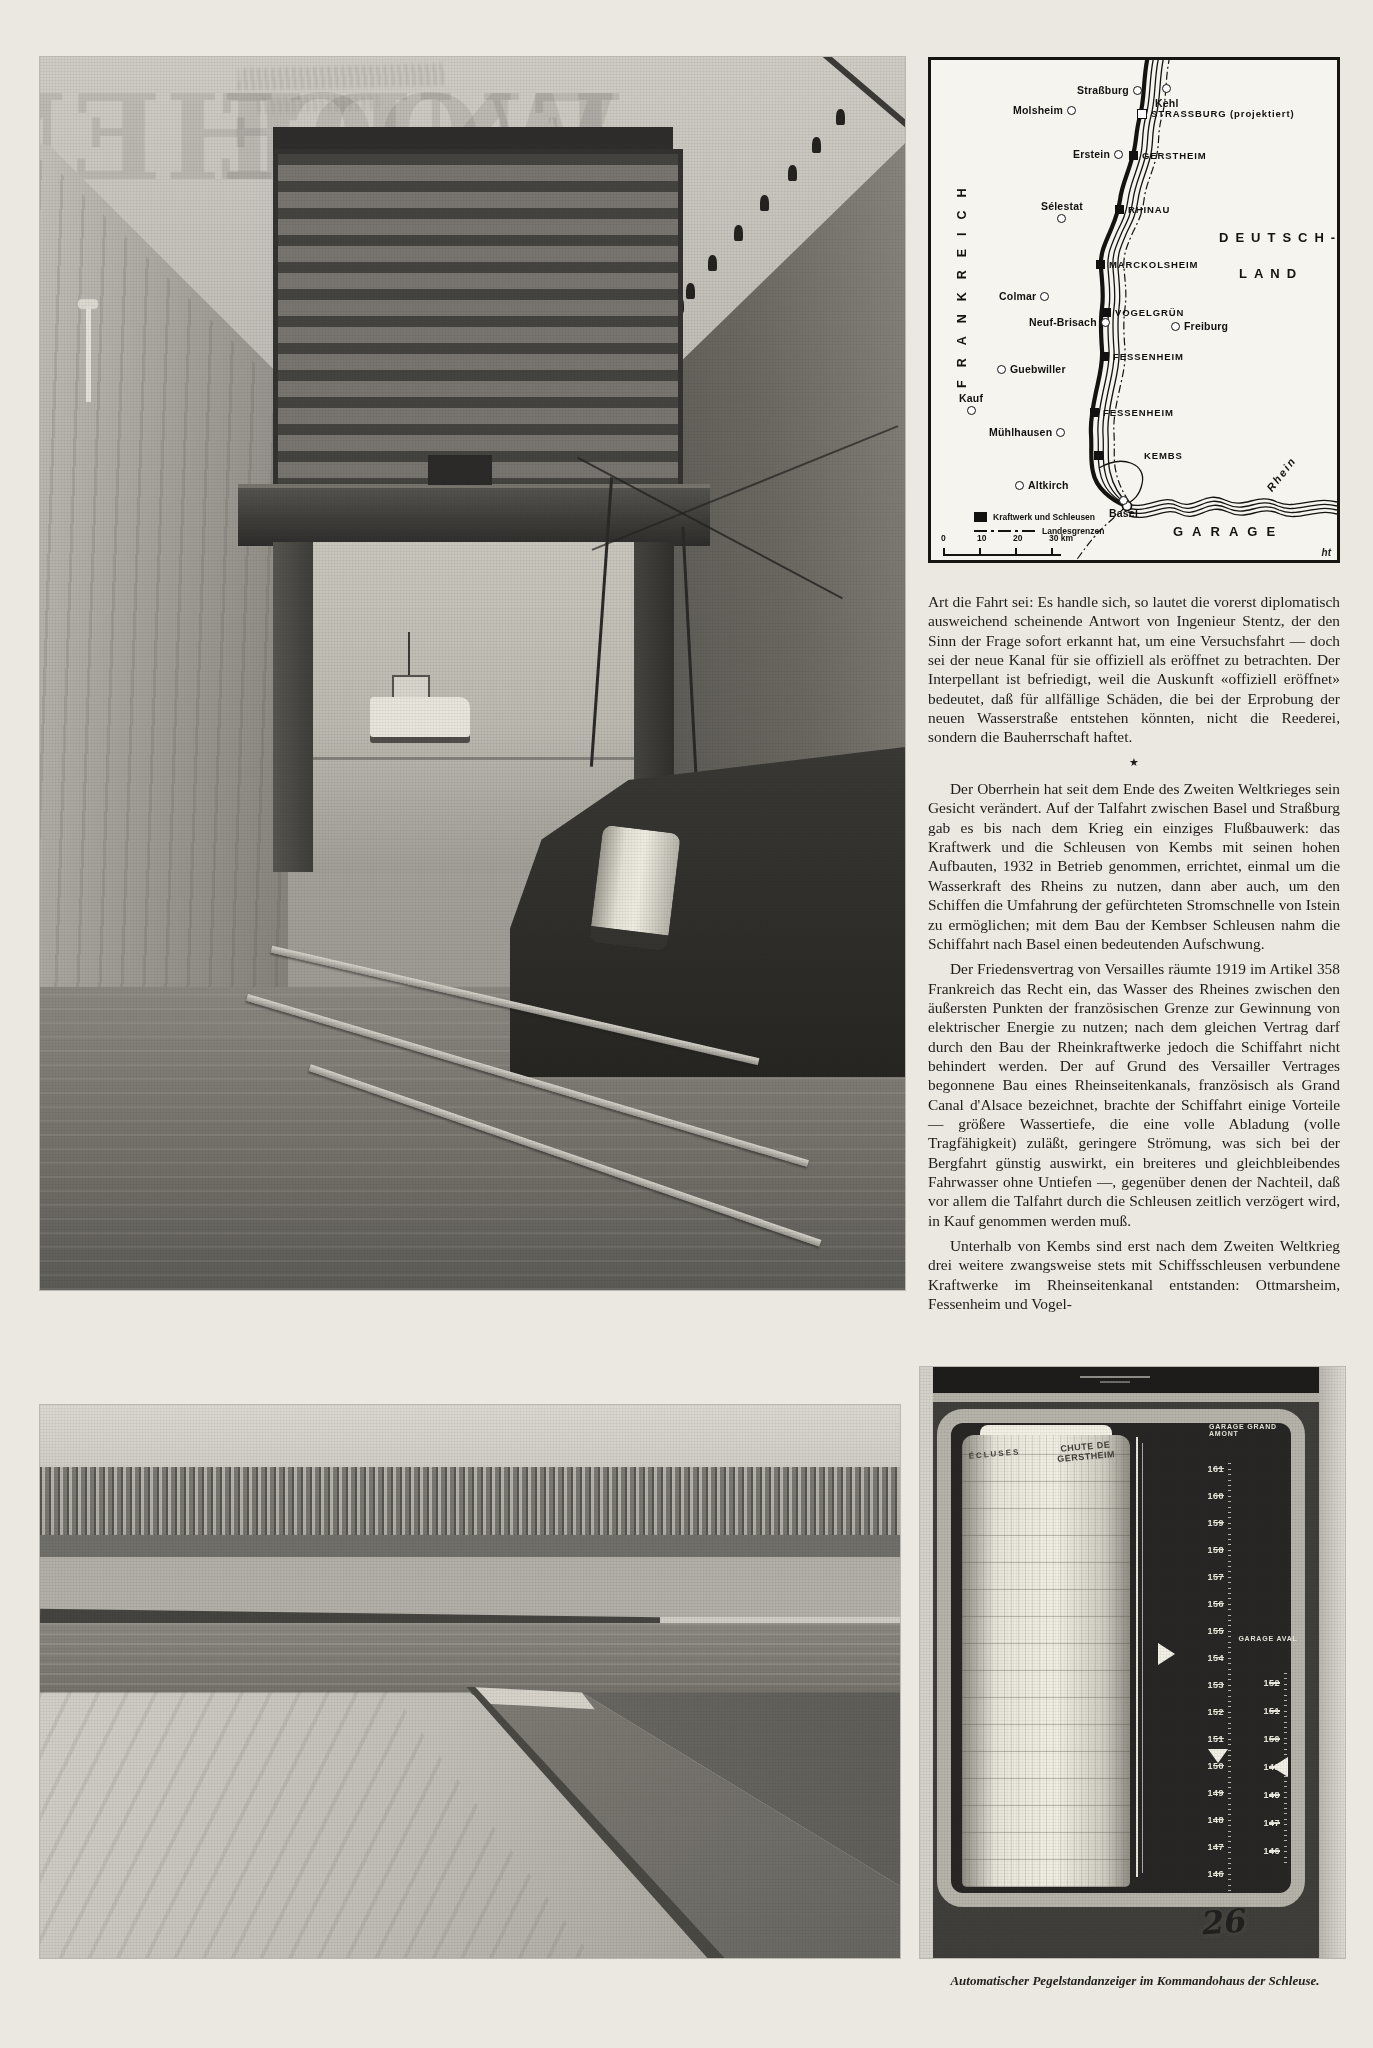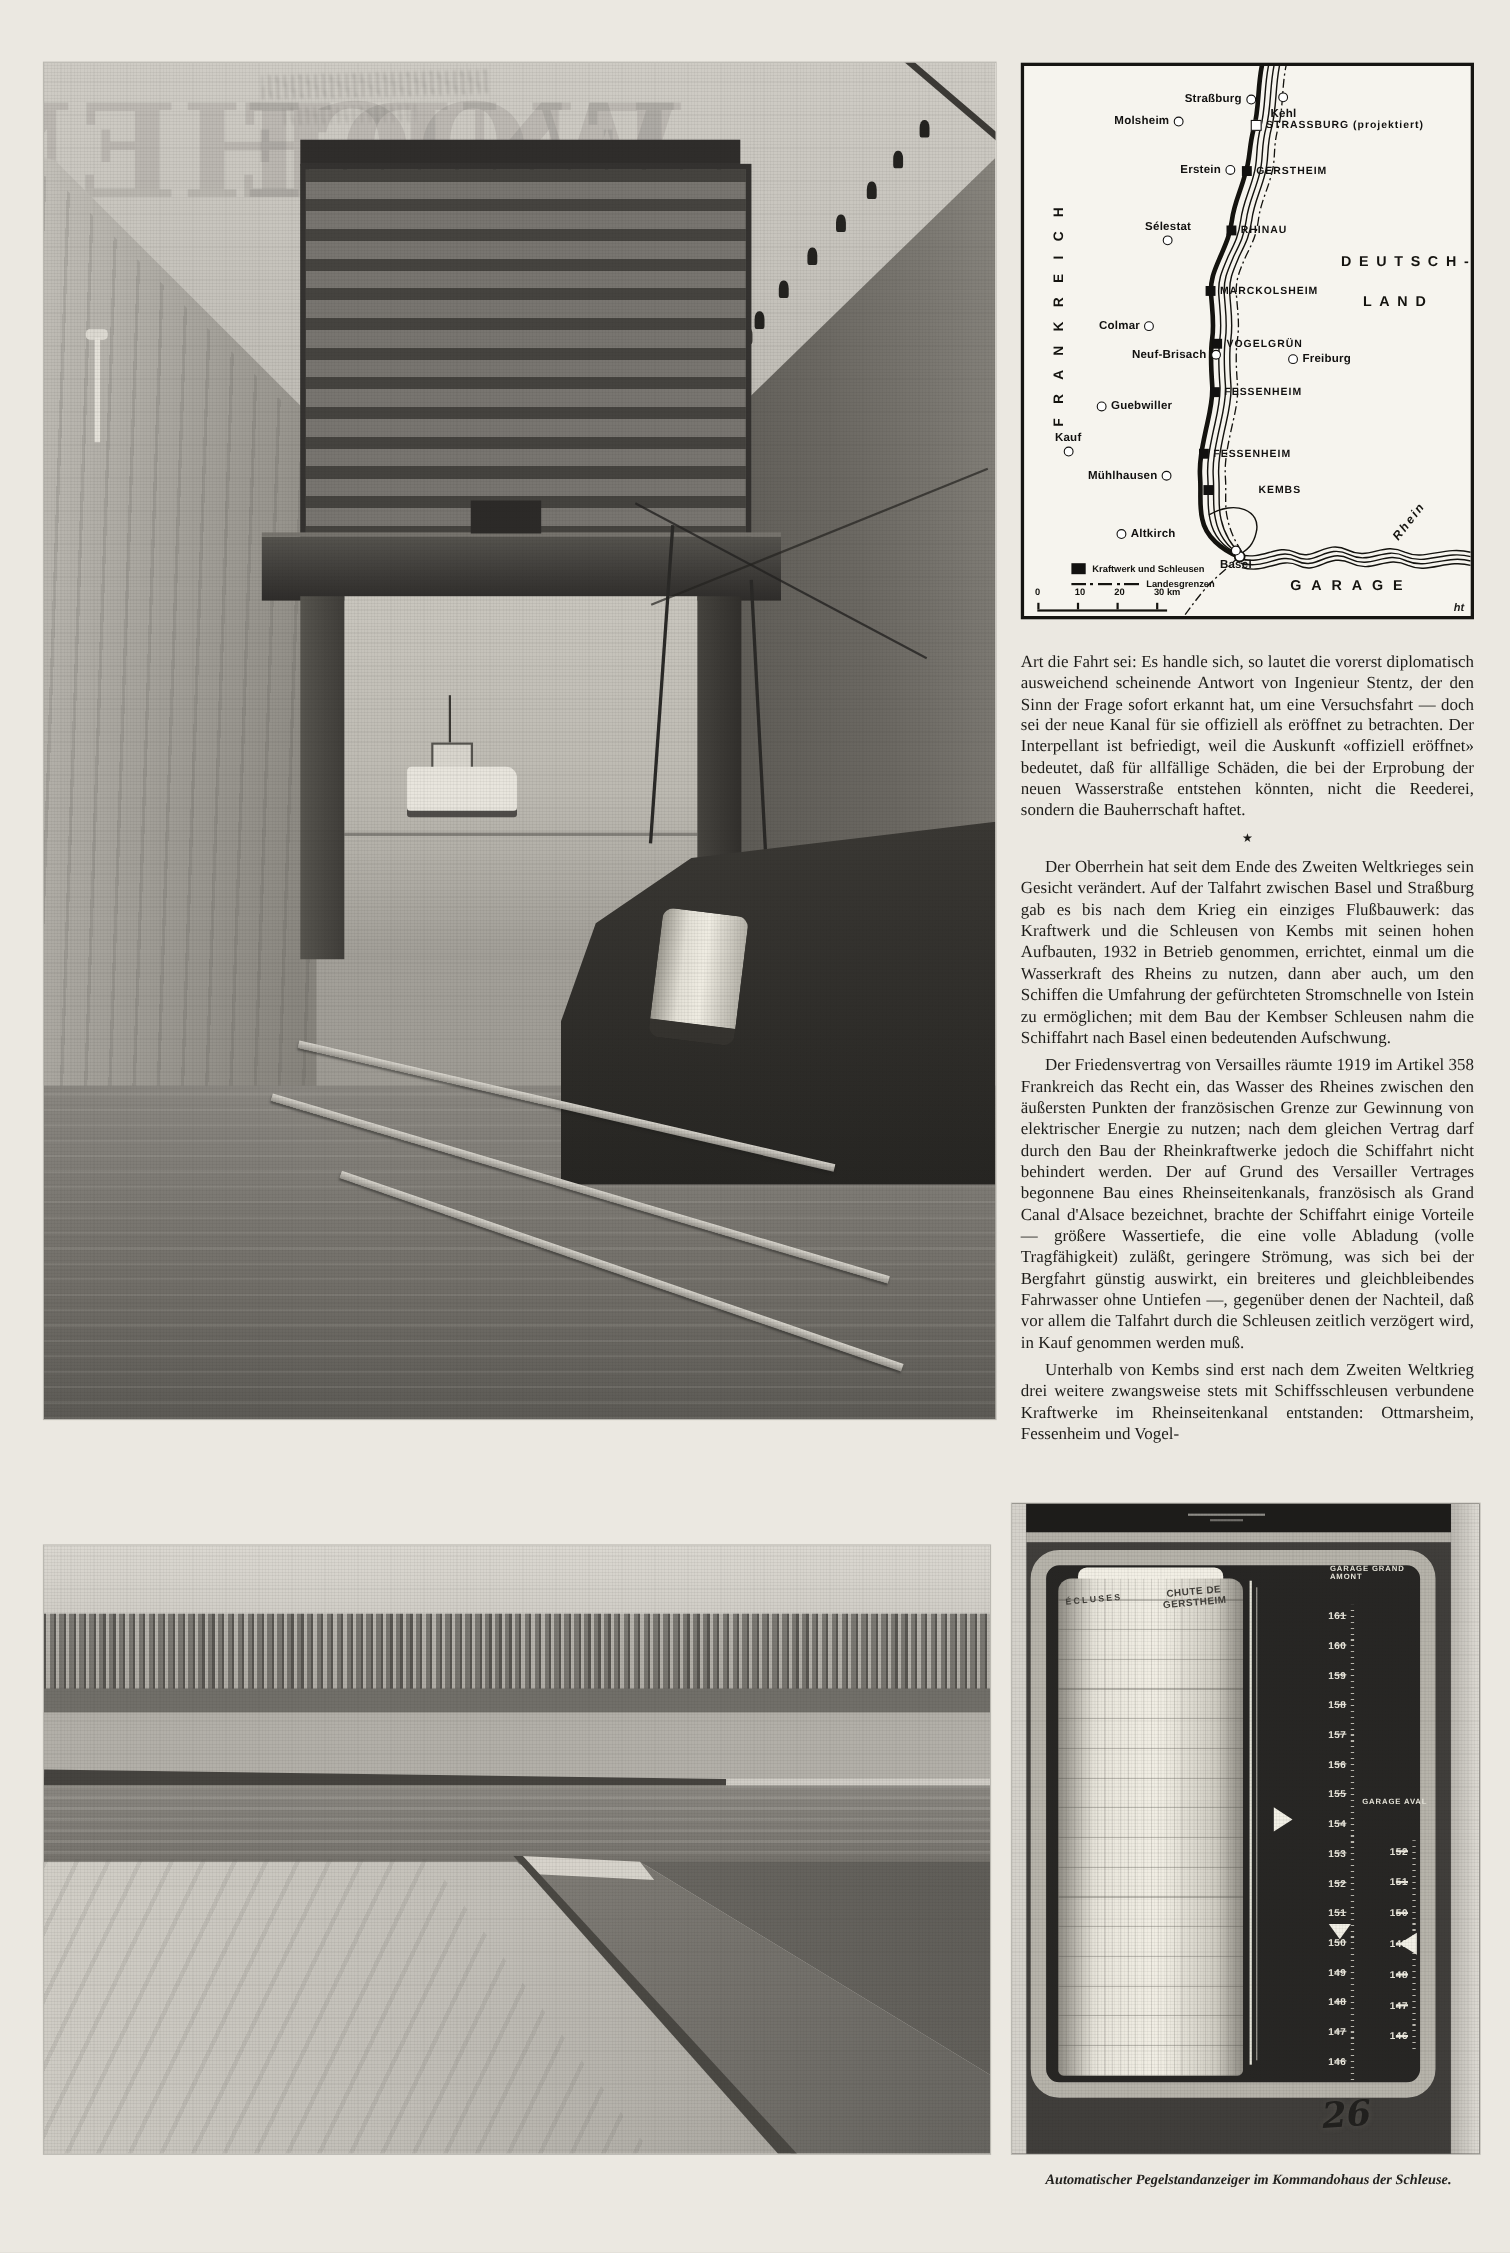--- a/index.html
+++ b/index.html
@@ -334,21 +334,21 @@
           <span class="circle"></span>
         </div>
         <div class="mlabel station" style="left: 159px; top: 347px;">
           <span class="sqicon"></span>
           <span class="txt">FESSENHEIM</span>
         </div>
         <div class="mlabel" style="left: 58px; top: 366px;">
           <span class="txt">Mühlhausen</span>
           <span class="circle"></span>
         </div>
-        <div class="mlabel station" style="left: 163px; top: 380px; gap: 41px;">
+        <div class="mlabel station" style="left: 163px; top: 390px; gap: 41px;">
           <span class="sqicon"></span>
           <span class="txt">KEMBS</span>
         </div>
         <div class="mlabel" style="left: 84px; top: 419px;">
           <span class="circle"></span>
           <span class="txt">Altkirch</span>
         </div>
         <div class="mlabel col" style="left: 178px; top: 436px;">
           <span class="circle"></span>
           <span class="txt">Basel</span>

